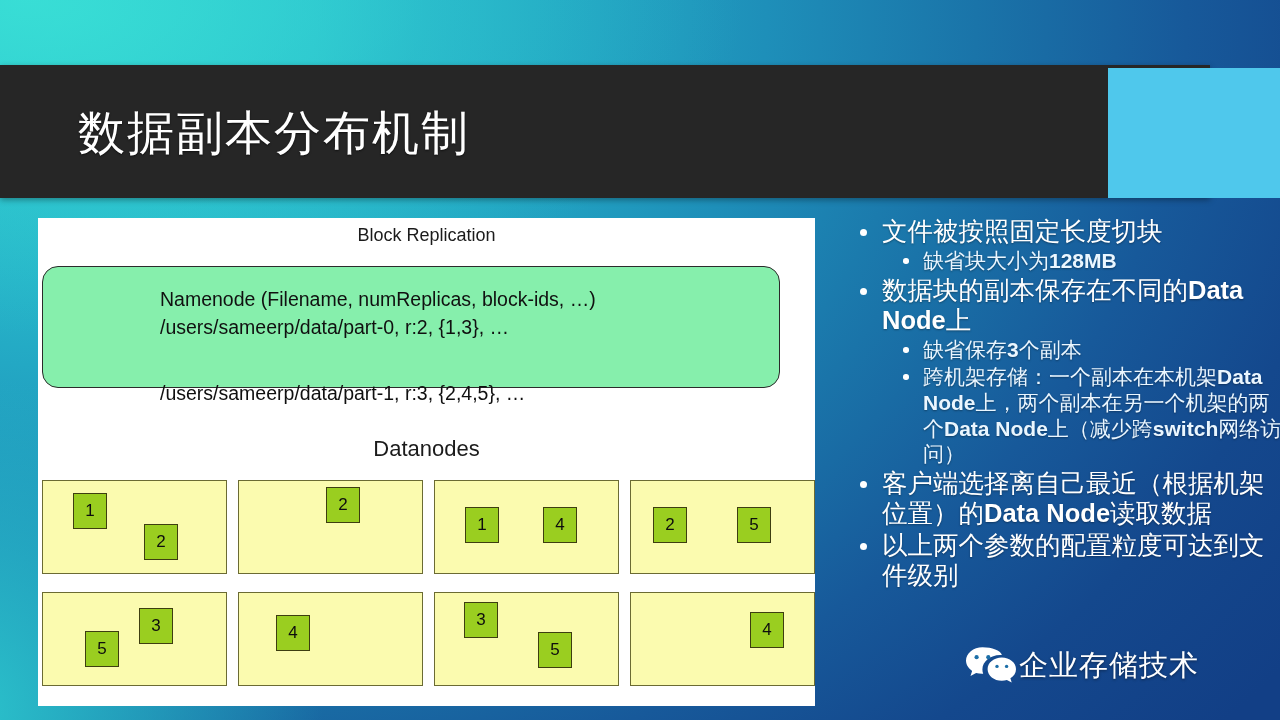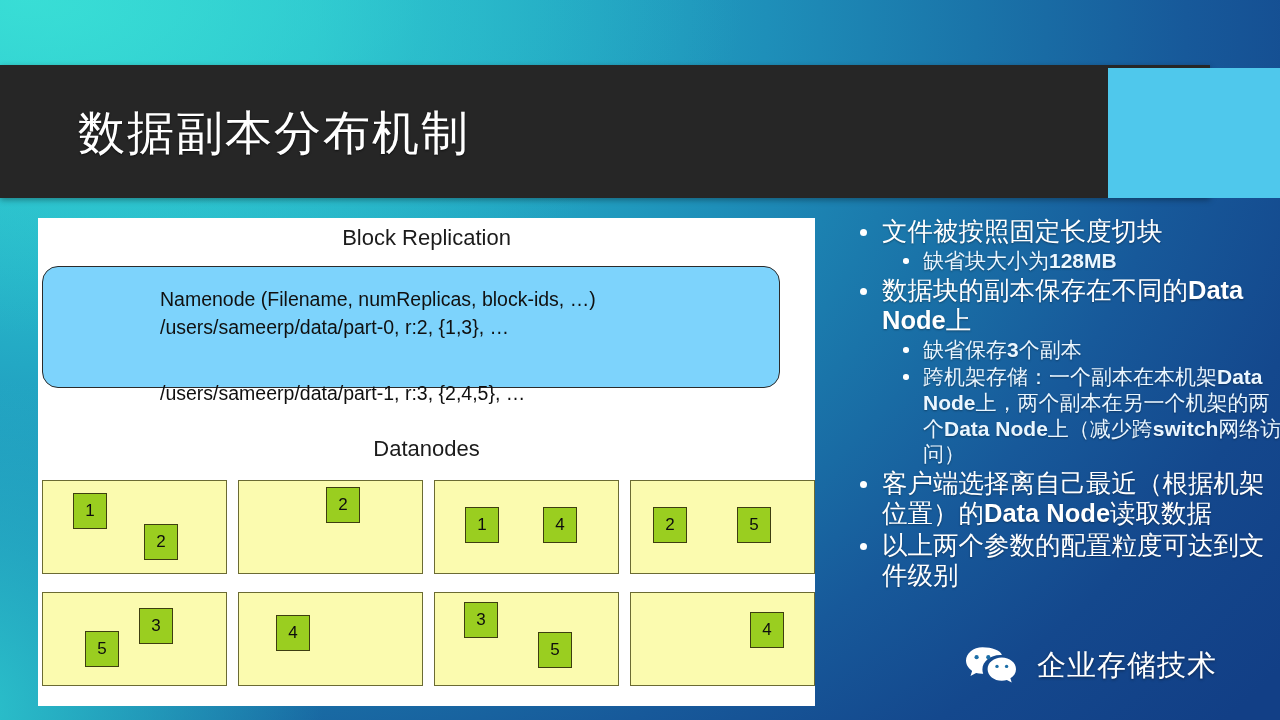--- a/index.html
+++ b/index.html
@@ -68,31 +68,31 @@
     width: 777px;
     height: 488px;
     background: #ffffff;
   }
   .diagram-title {
     position: absolute;
     left: 0;
     top: 7px;
     width: 100%;
     text-align: center;
-    font-size: 22px;
+    font-size: 18px;
     color: #1b1b1b;
     font-family: "Liberation Sans", sans-serif;
   }
   .namenode-box {
     position: absolute;
     left: 4px;
     top: 48px;
     width: 736px;
     height: 120px;
-    background: #7dd3fc;
+    background: #86efac;
     border: 1px solid #2b2b2b;
     border-radius: 16px;
   }
   .namenode-text {
     position: absolute;
     left: 117px;
     top: 23px;
     font-size: 19.5px;
     line-height: 28px;
     color: #101010;
@@ -187,21 +187,21 @@
   }
   .lat { font-family: "Liberation Sans", sans-serif; font-weight: bold; }
 
   
   .watermark {
     position: absolute;
     left: 963px;
     top: 645px;
     display: flex;
     align-items: center;
-    gap: 18px;
+    gap: 0;
   }
   .wechat-icon {
     position: relative;
     width: 56px;
     height: 40px;
   }
   .watermark-text {
     color: #ffffff;
     font-family: "DejaVu Serif", "Liberation Serif", serif;
     font-size: 29px;

